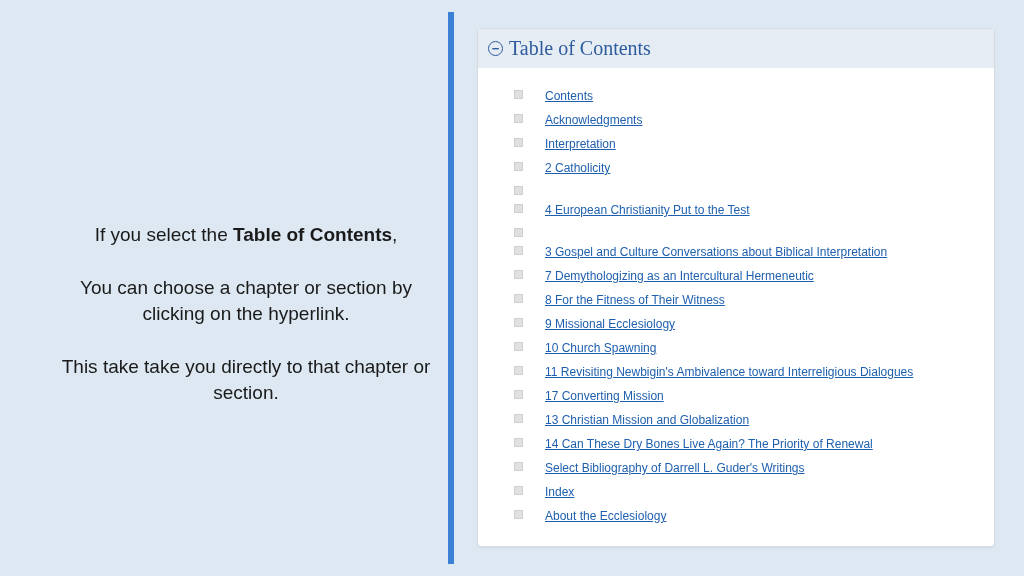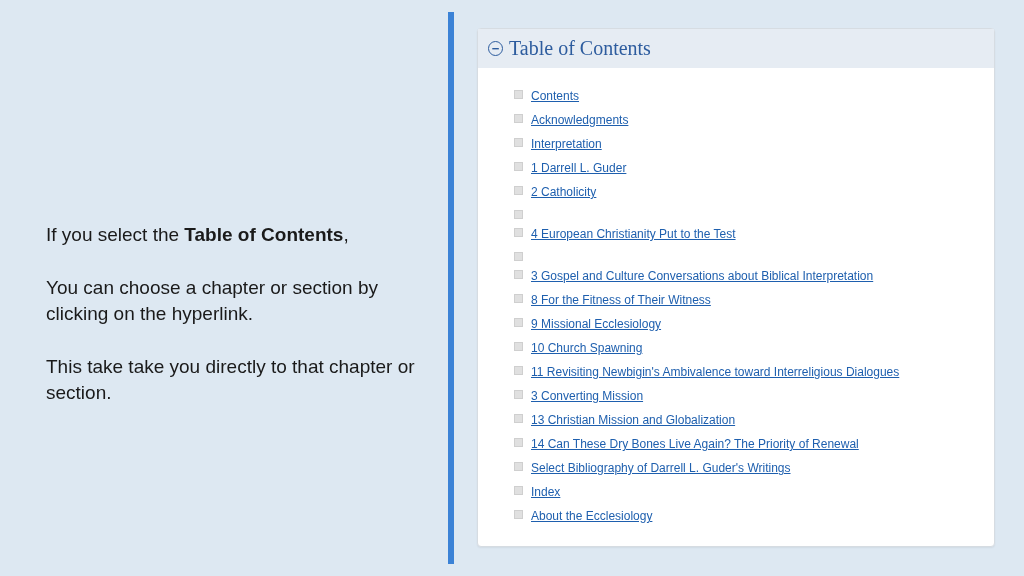--- a/index.html
+++ b/index.html
@@ -6,26 +6,27 @@
     body {
       width: 1024px;
       height: 576px;
       background: #dde8f2;
       font-family: Arial, Helvetica, sans-serif;
       position: relative;
       overflow: hidden;
     }
     .instruction-panel {
       position: absolute;
-      left: 46px;
+      left: 56px;
       top: 222px;
       width: 380px;
       color: #1a1a1a;
       font-size: 19px;
       line-height: 1.4;
+      text-align: center;
     }
     .instruction-panel p { margin-bottom: 26px; }
     .bold { font-weight: 700; }
     .divider {
       position: absolute;
       left: 448px;
       top: 12px;
       width: 6px;
       height: 552px;
       background: #3b82d6;
@@ -65,21 +66,21 @@
       line-height: 1;
       font-weight: 700;
     }
     .toc-body {
       padding: 16px 12px 18px 36px;
     }
     .toc-list { list-style: none; }
     .toc-item {
       display: flex;
       align-items: flex-start;
-      gap: 8px;
+      gap: 22px;
       padding: 3px 0;
       font-size: 12px;
       position: relative;
     }
     .bullet-icon {
       width: 9px;
       height: 9px;
       background: #e0e0e0;
       border: 1px solid #cfcfcf;
       margin-top: 3px;
@@ -129,59 +130,59 @@
         <li class="toc-item">
           <span class="bullet-icon"></span>
           <a class="toc-link">Acknowledgments</a>
         </li>
         <li class="toc-item">
           <span class="bullet-icon"></span>
           <a class="toc-link">Interpretation</a>
         </li>
         <li class="toc-item">
           <span class="bullet-icon"></span>
-          <a class="toc-link">1 Darrell L. Guder</a>
-        </li>
-        <li class="toc-item">
-          <span class="bullet-icon"></span>
           <a class="toc-link">2 Catholicity</a>
         </li>
         <li class="toc-item">
           <span class="bullet-icon"></span>
         </li>
         <li class="toc-item">
           <span class="bullet-icon"></span>
           <a class="toc-link">4 European Christianity Put to the Test</a>
         </li>
         <li class="toc-item">
           <span class="bullet-icon"></span>
         </li>
         <li class="toc-item">
           <span class="bullet-icon"></span>
           <a class="toc-link">3 Gospel and Culture Conversations about Biblical Interpretation</a>
         </li>
         <li class="toc-item">
           <span class="bullet-icon"></span>
+          <a class="toc-link">7 Demythologizing as an Intercultural Hermeneutic</a>
+        </li>
+        <li class="toc-item">
+          <span class="bullet-icon"></span>
           <a class="toc-link">8 For the Fitness of Their Witness</a>
         </li>
         <li class="toc-item">
           <span class="bullet-icon"></span>
           <a class="toc-link">9 Missional Ecclesiology</a>
         </li>
         <li class="toc-item">
           <span class="bullet-icon"></span>
           <a class="toc-link">10 Church Spawning</a>
         </li>
         <li class="toc-item">
           <span class="bullet-icon"></span>
           <a class="toc-link">11 Revisiting Newbigin's Ambivalence toward Interreligious Dialogues</a>
         </li>
         <li class="toc-item">
           <span class="bullet-icon"></span>
-          <a class="toc-link">3 Converting Mission</a>
+          <a class="toc-link">17 Converting Mission</a>
         </li>
         <li class="toc-item">
           <span class="bullet-icon"></span>
           <a class="toc-link">13 Christian Mission and Globalization</a>
         </li>
         <li class="toc-item">
           <span class="bullet-icon"></span>
           <a class="toc-link">14 Can These Dry Bones Live Again? The Priority of Renewal</a>
         </li>
         <li class="toc-item">

